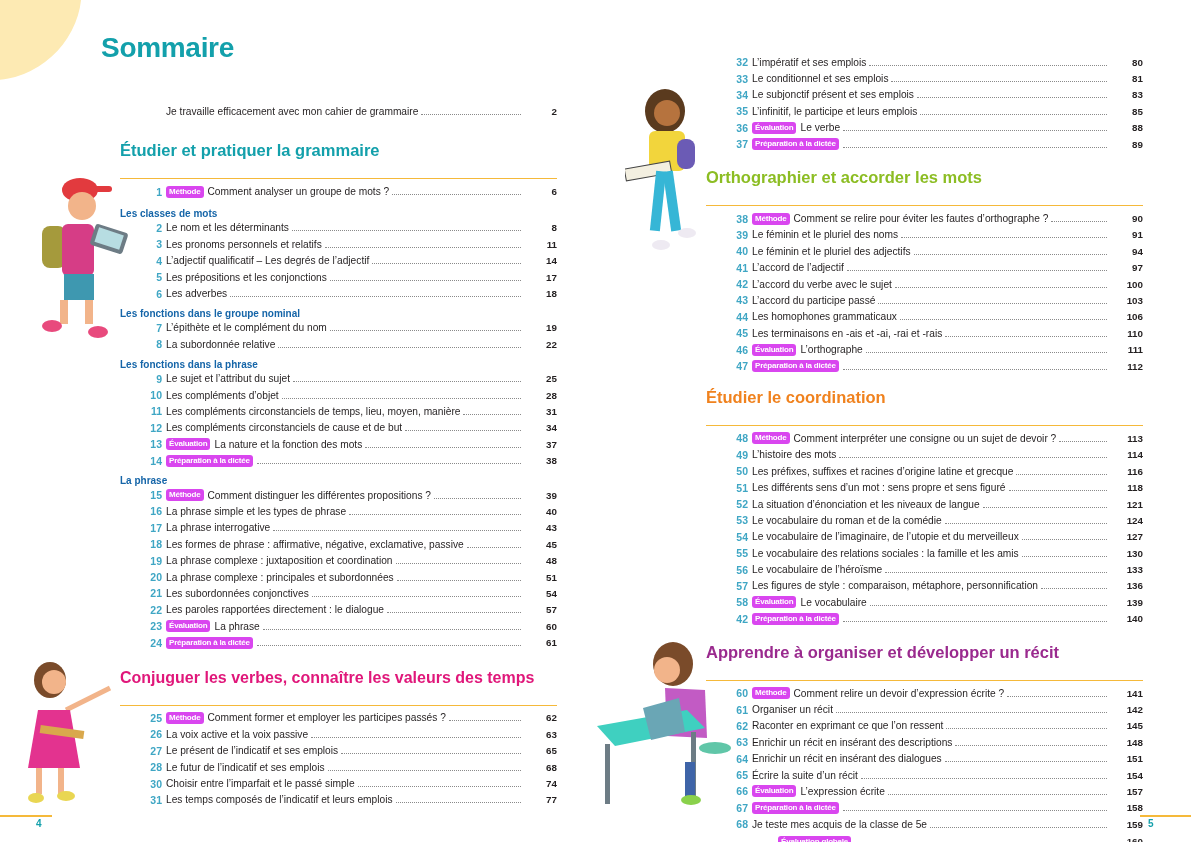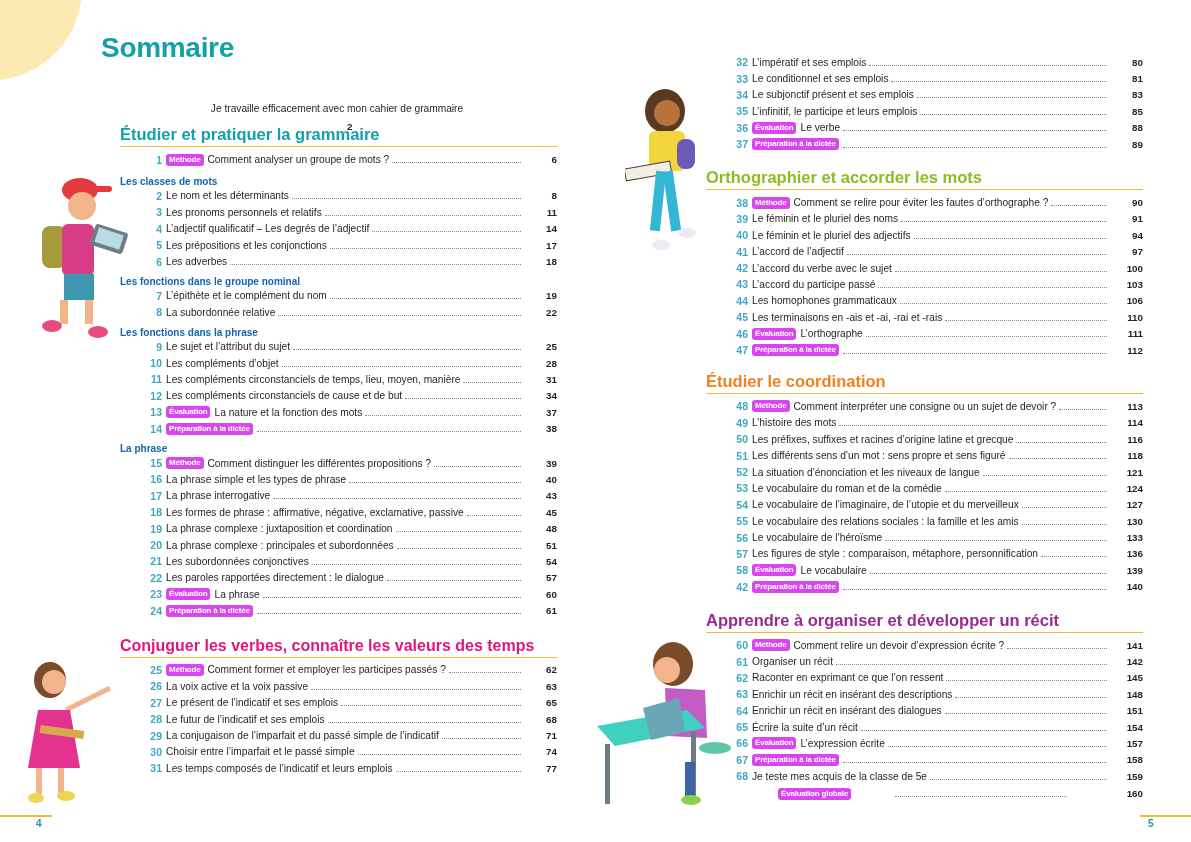--- a/index.html
+++ b/index.html
@@ -20,21 +20,21 @@
 
   .row { position: relative; height: 16.4px; display: flex; align-items: center; font-size: 10.2px; }
   .row .num { width: 46px; text-align: right; padding-right: 4px; font-weight: bold; color: #3fa6c4; flex: 0 0 auto; font-size: 10.5px; }
   .row .label { white-space: nowrap; flex: 0 0 auto; padding-right: 3px; }
   .row .dots { flex: 1 1 auto; border-bottom: 1px dotted #8a8a8a; height: 1px; align-self: center; margin-top: 6px; margin-right: 8px; }
   .row .pg { width: 28px; text-align: right; flex: 0 0 auto; font-weight: bold; font-size: 9.8px; }
   .row.intro .num { width: 46px; }
 
   .tag { display: inline-block; background: #d946ef; color: #fff; font-weight: bold; font-size: 8px; padding: 1px 3px; border-radius: 3px; margin-right: 4px; line-height: 10px; letter-spacing: -0.2px; flex: 0 0 auto; }
 
-  .section-h { font-size: 16.5px; font-weight: bold; border-bottom: 1.5px solid #f5b93a; padding-bottom: 2px; margin-bottom: 4px; white-space: nowrap; }
+  .section-h { font-size: 16.5px; font-weight: bold; border-bottom: 1.5px solid #f5b93a; padding-bottom: 18px; margin-bottom: 4px; white-space: nowrap; }
   .sub-h { font-size: 10px; font-weight: bold; color: #1565a8; margin-top: 6px; margin-bottom: 1px; }
 
   .c-teal { color: #13a0ab; }
   .c-pink { color: #e0177a; }
   .c-green { color: #8cbd23; }
   .c-orange { color: #f0821e; }
   .c-purple { color: #9a2a8e; }
 
   .footer-line { position: absolute; top: 815px; height: 2px; background: #f5b93a; }
   .page-num { position: absolute; top: 818px; font-size: 10px; font-weight: bold; color: #13a0ab; }
@@ -45,21 +45,21 @@
 <body>
 
 <div class="blob"></div>
 
 <div class="page left-page"></div>
 <div class="page right-page"></div>
 
 <h1 class="title">Sommaire</h1>
 
 <div class="col left-col">
-  <div class="row intro" style="margin-bottom:6px;flex-direction:column;">
+  <div class="row intro" style="margin-bottom:22px;">
     <span class="num"></span>
     <span class="label">Je travaille efficacement avec mon cahier de grammaire</span>
     <span class="dots"></span>
     <span class="pg">2</span>
   </div>
 
   <div class="section-h c-teal">Étudier et pratiquer la grammaire</div>
   <div class="row">
     <span class="num">1</span>
     <span class="tag">Méthode</span>
@@ -235,26 +235,20 @@
         <span class="num">27</span>
         <span class="label">Le présent de l’indicatif et ses emplois</span>
         <span class="dots"></span>
         <span class="pg">65</span>
       </div>
       <div class="row">
         <span class="num">28</span>
         <span class="label">Le futur de l’indicatif et ses emplois</span>
         <span class="dots"></span>
         <span class="pg">68</span>
-      </div>
-      <div class="row">
-        <span class="num">29</span>
-        <span class="label">La conjugaison de l’imparfait et du passé simple de l’indicatif</span>
-        <span class="dots"></span>
-        <span class="pg">71</span>
       </div>
       <div class="row">
         <span class="num">30</span>
         <span class="label">Choisir entre l’imparfait et le passé simple</span>
         <span class="dots"></span>
         <span class="pg">74</span>
       </div>
       <div class="row">
         <span class="num">31</span>
         <span class="label">Les temps composés de l’indicatif et leurs emplois</span>

